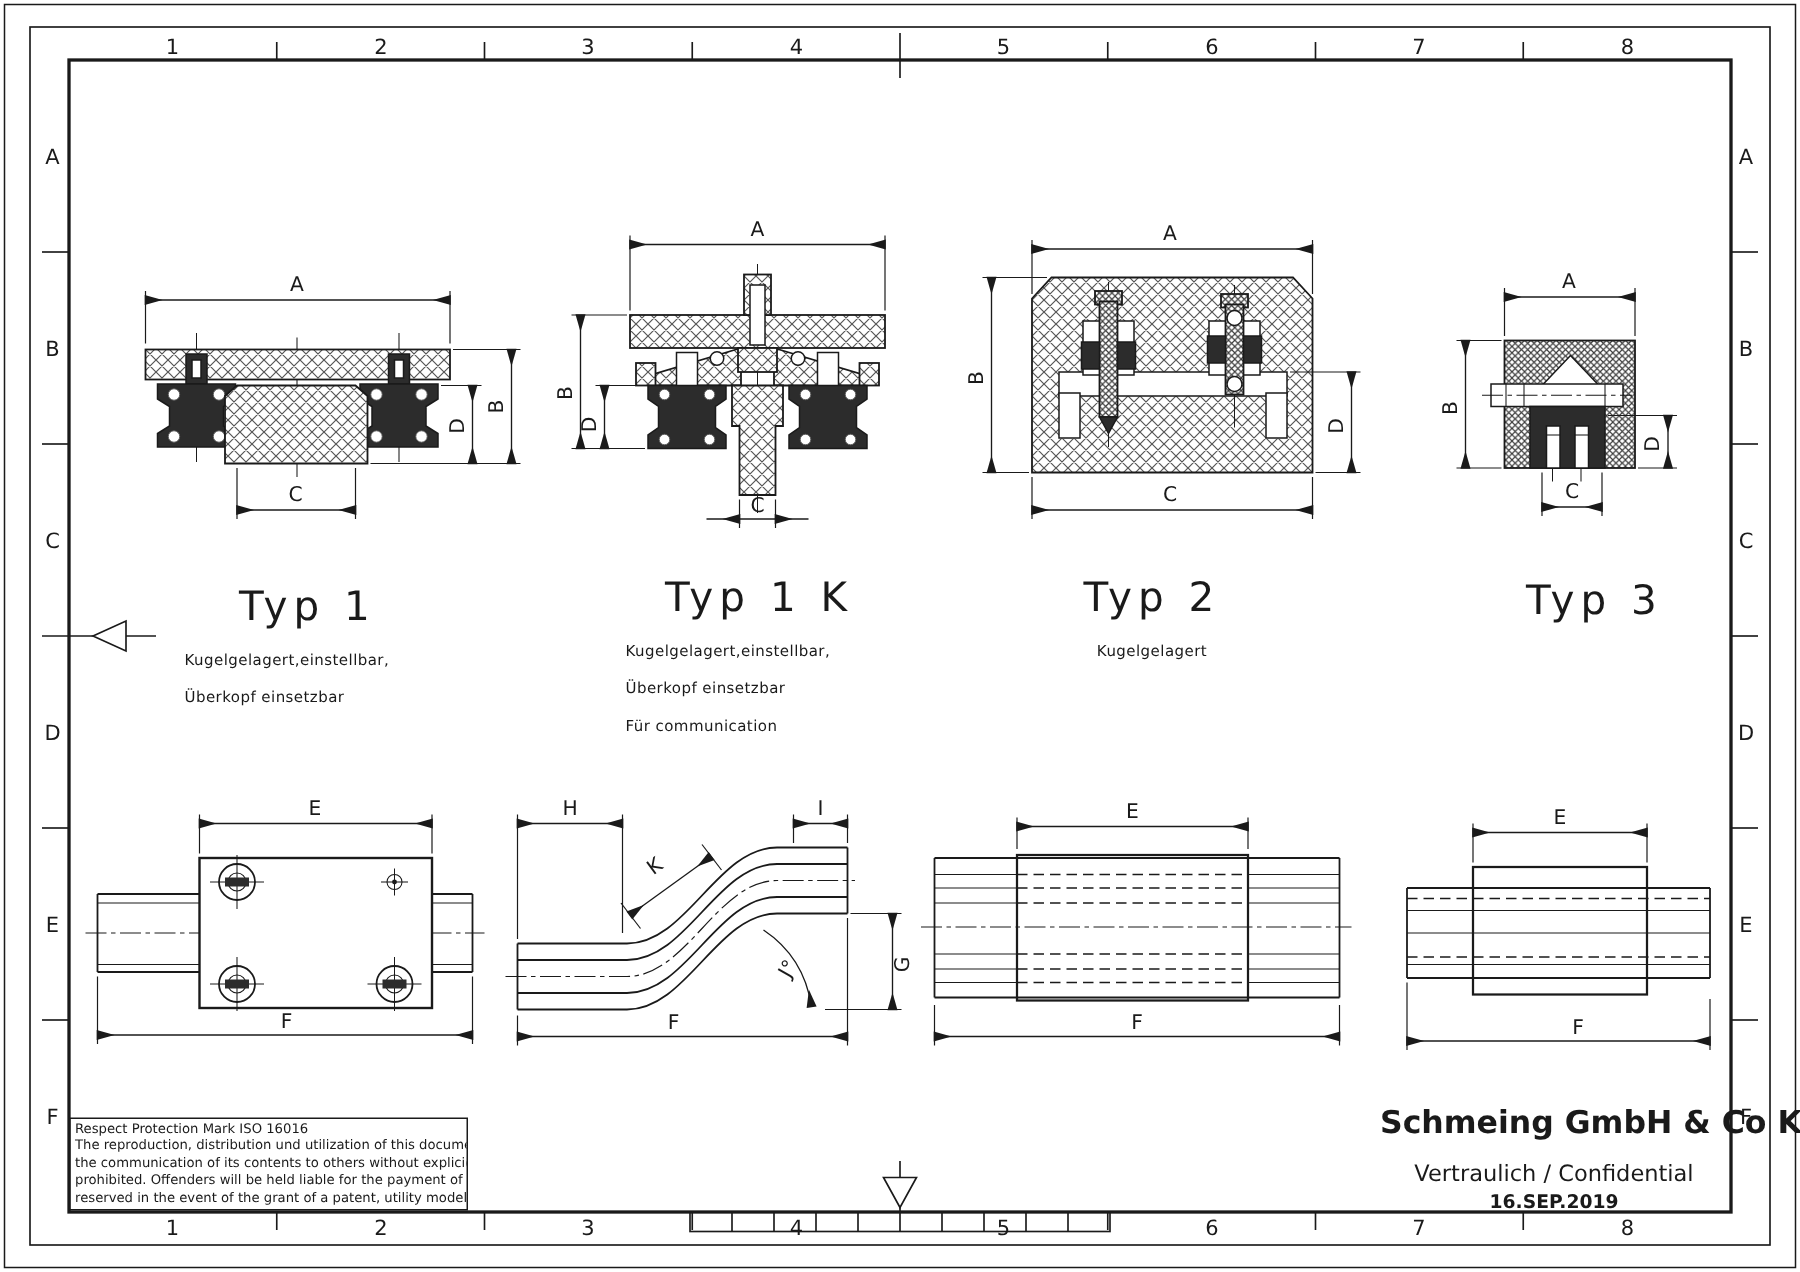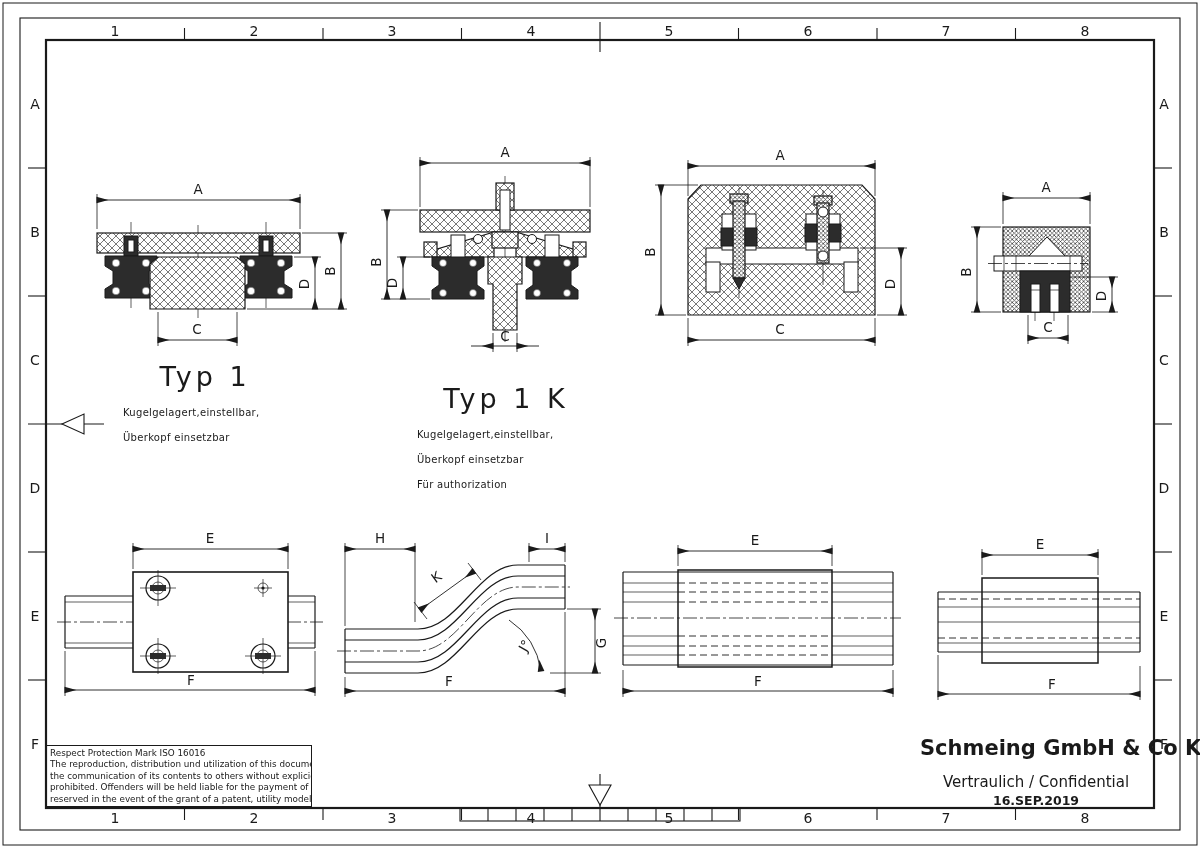--- a/index.html
+++ b/index.html
@@ -428,39 +428,46 @@
     <line class="dim" x1="982" y1="555" x2="1098" y2="555" marker-start="url(#arr)" marker-end="url(#arr)"></line>
     <text class="dimtxt" x="1040" y="549">E</text>
 
     <line class="ext" x1="938" y1="655" x2="938" y2="700"></line>
         <line class="ext" x1="1140" y1="666" x2="1140" y2="700"></line>
     <line class="dim" x1="938" y1="694" x2="1140" y2="694" marker-start="url(#arr)" marker-end="url(#arr)"></line>
     <text class="dimtxt" x="1052" y="689">F</text>
   </g>
 </svg>
 
-<div class="typ-block" style="left:100px; top:361px; width:210px;">
+<div class="typ-block" style="left:100px; top:389px; width:210px;">
   <div class="typ-title">Typ 1</div>
   <div class="typ-desc" style="padding-left:23px;">
     <div>Kugelgelagert,einstellbar,</div>
     <div>Überkopf einsetzbar</div>
   </div>
 </div>
 
 <div class="typ-block" style="left:400px; top:383px; width:212px;">
   <div class="typ-title">Typ 1 K</div>
   <div class="typ-desc" style="padding-left:17px;">
     <div>Kugelgelagert,einstellbar,</div>
     <div>Überkopf einsetzbar</div>
-    <div>Für authorization</div>
+    <div>Für communication</div>
   </div>
 </div>
 
+<div class="typ-block" style="left:660px; top:383px; width:216px;">
+  <div class="typ-title">Typ 2</div>
+  <div class="typ-desc centered">
+    <div>Kugelgelagert</div>
+  </div>
+</div>
 
 <div class="typ-block" style="left:955px; top:385px; width:216px;">
+  <div class="typ-title">Typ 3</div>
 </div>
 
 <div class="legal">
   <div>Respect Protection Mark ISO 16016</div>
   <div>The reproduction, distribution und utilization of this document as well as</div>
   <div>the communication of its contents to others without explicid authorization is</div>
   <div>prohibited. Offenders will be held liable for the payment of damages. All rights</div>
   <div>reserved in the event of the grant of a patent, utility model or design.</div>
 </div>
 

